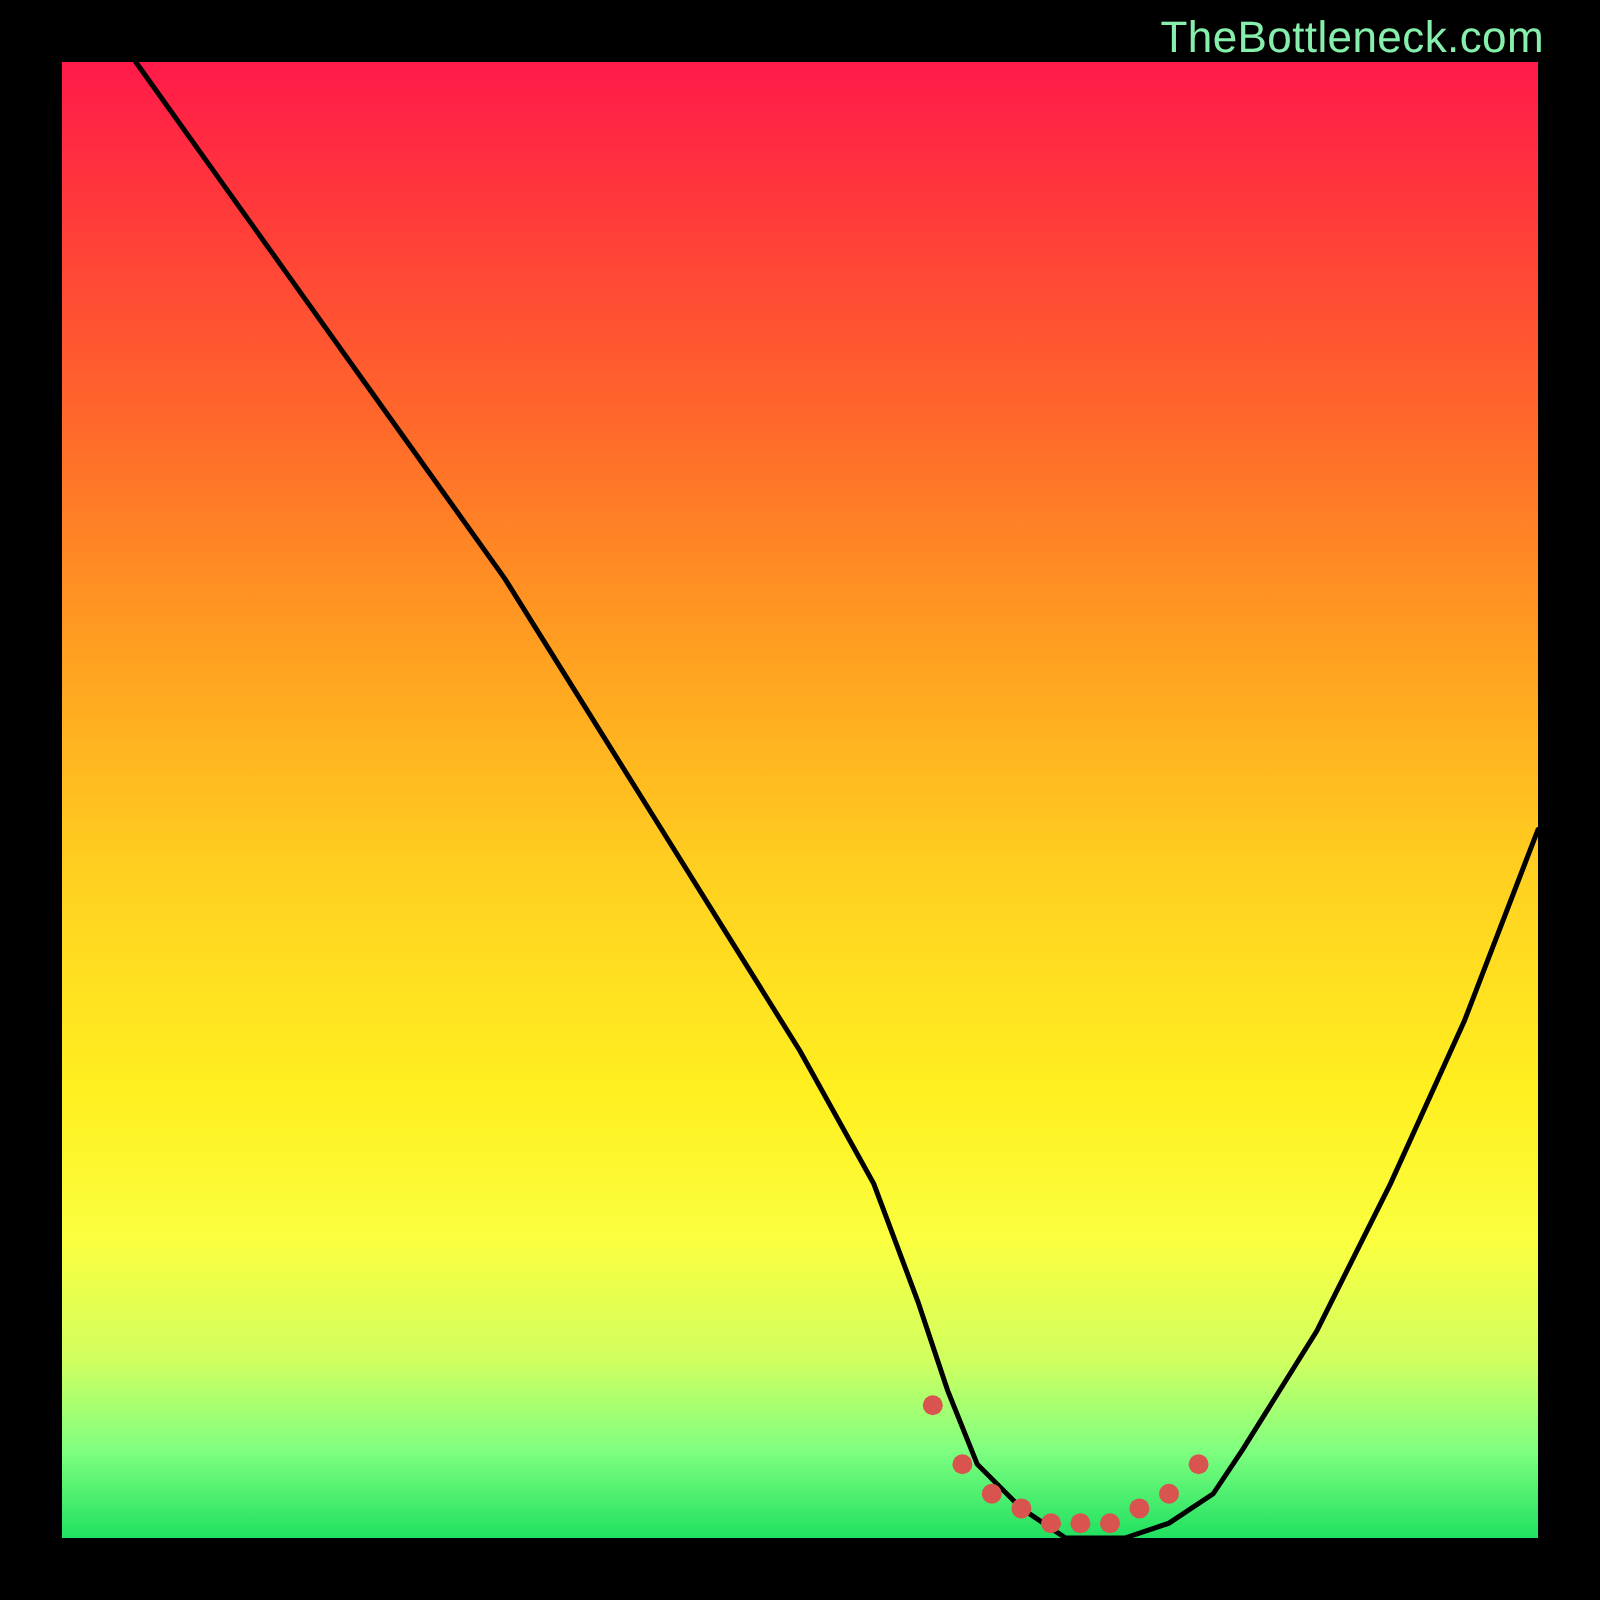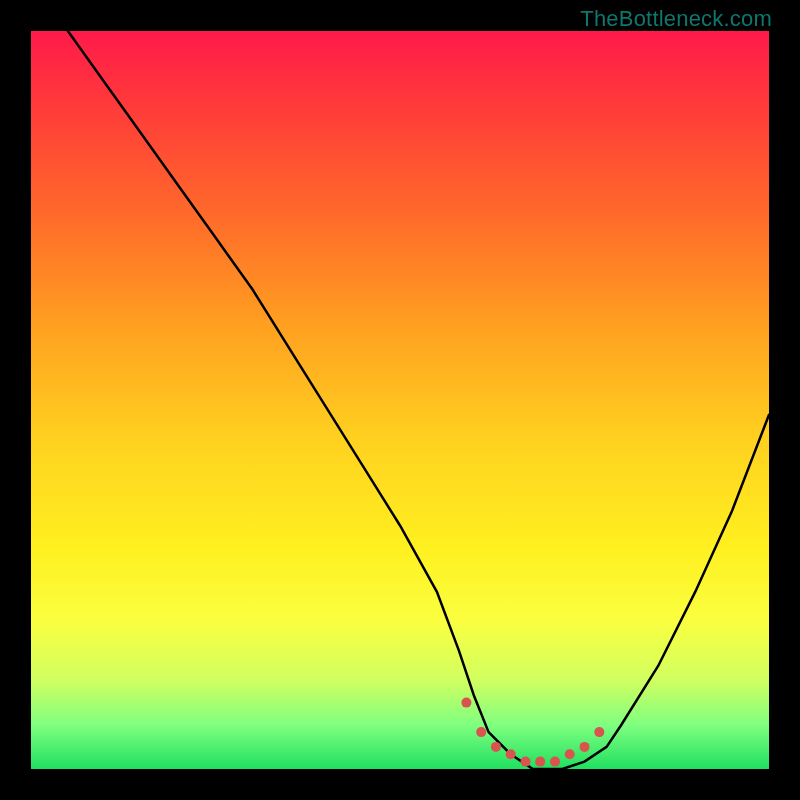--- a/index.html
+++ b/index.html
@@ -26,21 +26,21 @@
       #fff020 70%,
       #faff40 80%,
       #d0ff60 88%,
       #80ff80 94%,
       #20e060 100%);
   }
   .watermark {
     position: absolute;
     top: 6px;
     right: 28px;
-    color: #0f766e;
+    color: #86efac;
     font-size: 22px;
     font-weight: 500;
     letter-spacing: 0.2px;
   }
   svg.curve {
     position: absolute;
     left: 31px;
     top: 31px;
     width: 738px;
     height: 738px;

